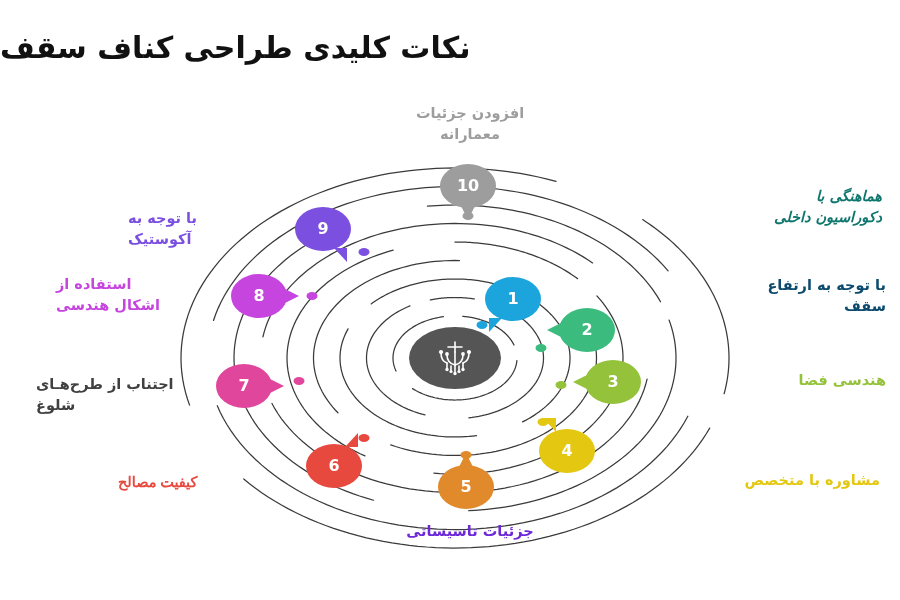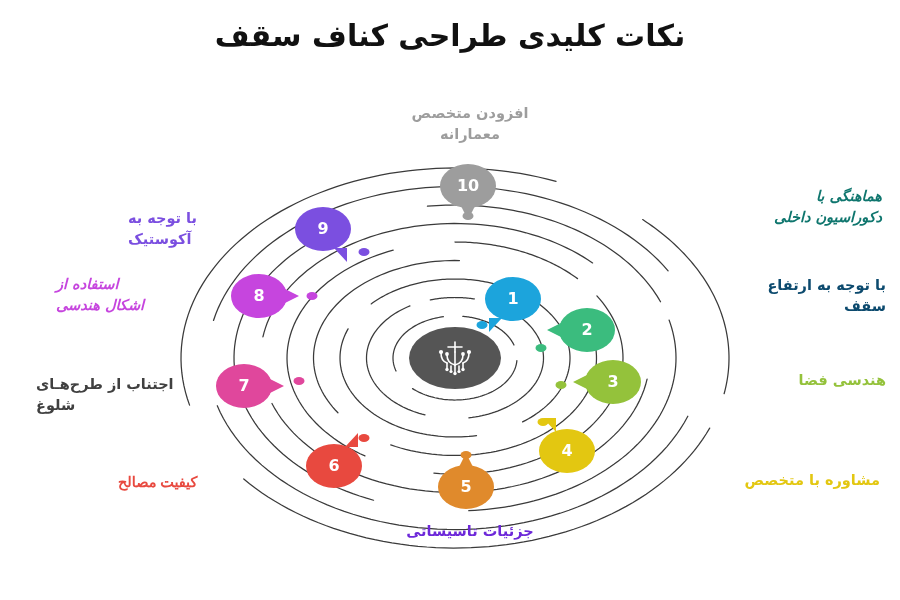--- a/index.html
+++ b/index.html
@@ -16,24 +16,24 @@
     position: relative;
   }
   #infographic {
     position: relative;
     width: 900px;
     height: 600px;
     background: #ffffff;
   }
   #page-title {
     position: absolute;
-    top: 18px;
+    top: 30px;
     left: 0;
     width: 900px;
-    text-align: center;
+    text-align: left;
     font-size: 30px;
     font-weight: 700;
     color: #111111;
     letter-spacing: 0px;
     direction: rtl;
   }
   #rings-layer {
     position: absolute;
     left: 0;
     top: 0;
@@ -206,31 +206,31 @@
         <span>7</span>
       </div>
       <div class="dot" style="left: 299px; top: 381px; background: rgb(224, 71, 156);"></div>
       <div class="caption left" style="left: 36px; top: 374px; width: 198px; color: #404040;">اجتناب از طرح‌هـای
 شلوغ</div>
       <div class="bubble" style="left: 259px; top: 296px; background: rgb(198, 69, 222);">
         <span class="tail" style="right:-12px;top:50%;margin-top:-7px;border-width:7px 0 7px 14px;border-color:transparent transparent transparent #C645DE;"></span>
         <span>8</span>
       </div>
       <div class="dot" style="left: 312px; top: 296px; background: rgb(198, 69, 222);"></div>
-      <div class="caption left" style="left: 56px; top: 274px; width: 180px; color: rgb(198, 69, 222); font-style: italic;">استفاده       از
+      <div class="caption left" style="left: 56px; top: 274px; width: 180px; color: rgb(198, 69, 222);">استفاده       از
 اشکال هندسی</div>
       <div class="bubble" style="left: 323px; top: 229px; background: rgb(123, 79, 224);">
         <span class="tail" style="right:4px;bottom:-11px;border-width:14px 0 0 13px;border-color:#7B4FE0 transparent transparent transparent;"></span>
         <span>9</span>
       </div>
       <div class="dot" style="left: 364px; top: 252px; background: rgb(123, 79, 224);"></div>
       <div class="caption left" style="left: 128px; top: 200px; width: 154px; color: rgb(123, 79, 224); margin-top: 8px;">با توجه به
 آکوستیک</div>
       <div class="bubble" style="left: 468px; top: 186px; background: rgb(157, 157, 157);">
         <span class="tail" style="left:50%;margin-left:-7px;bottom:-12px;border-width:14px 7px 0 7px;border-color:#9D9D9D transparent transparent transparent;"></span>
         <span>10</span>
       </div>
       <div class="dot" style="left: 468px; top: 216px; background: rgb(157, 157, 157);"></div>
-      <div class="caption center" style="left: 388px; top: 103px; width: 164px; color: rgb(157, 157, 157);">افزودن متخصص
+      <div class="caption center" style="left: 388px; top: 103px; width: 164px; color: rgb(157, 157, 157);">افزودن جزئیات
 معمارانه</div>
     </div>
 
 </div>
 
 </body></html>

